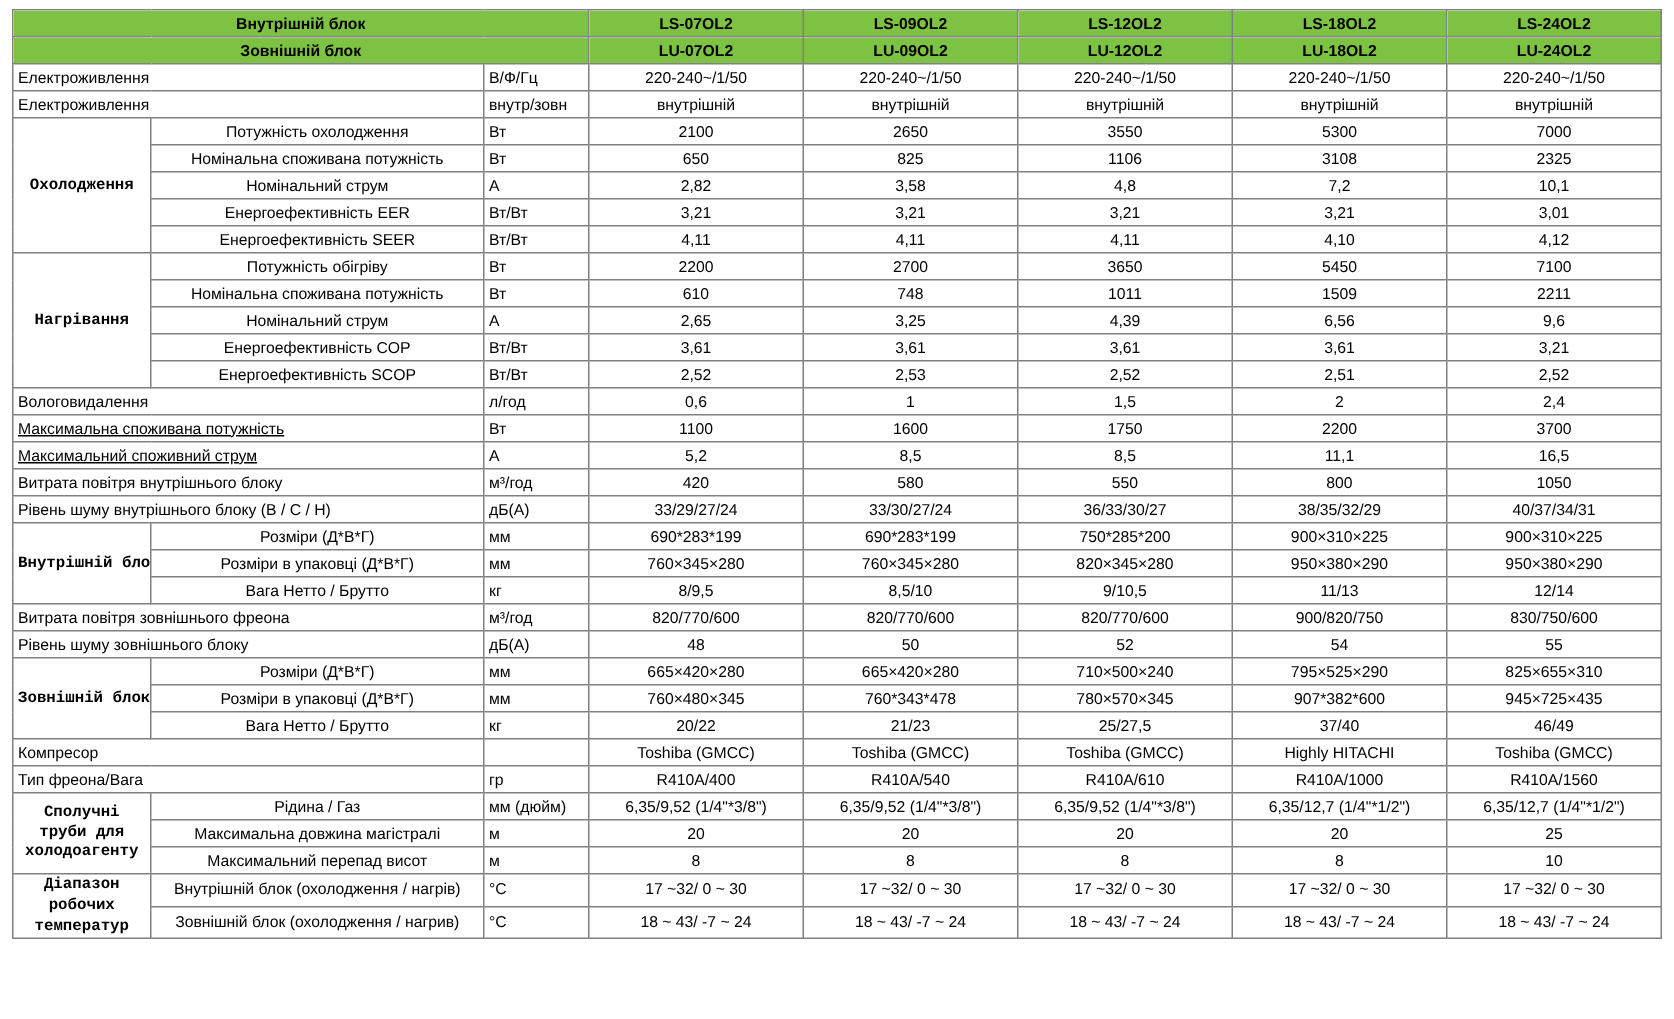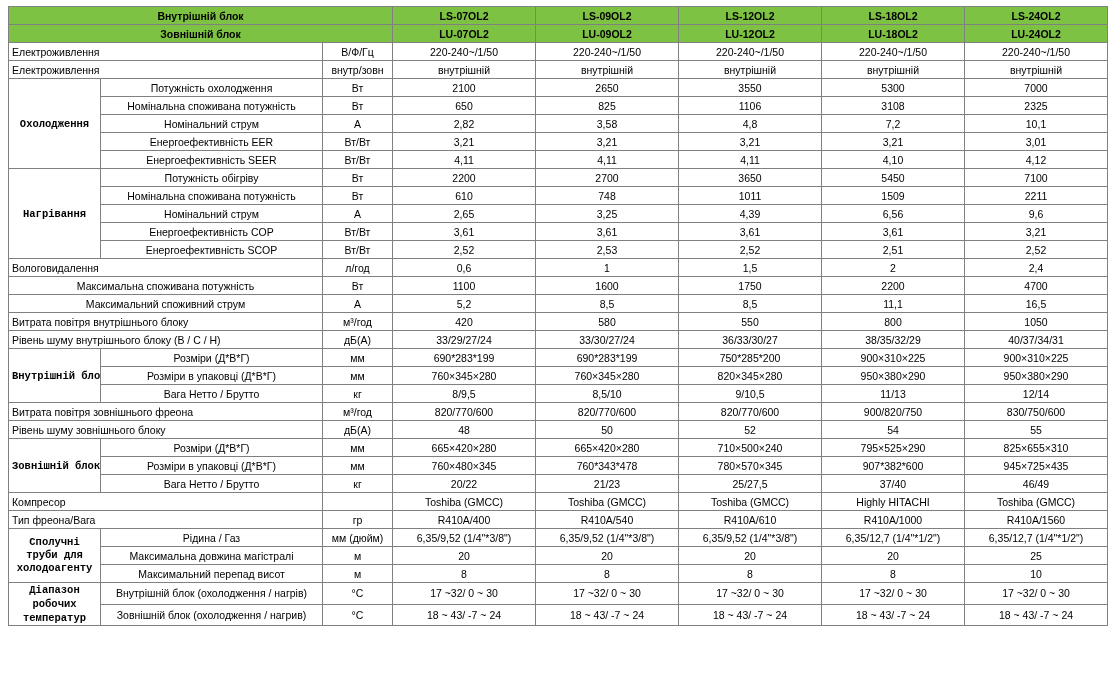--- a/index.html
+++ b/index.html
@@ -15,22 +15,22 @@
     line-height:12px;
     vertical-align:middle;
     overflow:hidden;
     white-space:nowrap;
   }
   .hdr{background:#7DC242;font-weight:bold;font-size:13px;text-align:center;height:29px;}
   .hdr-model{font-size:13.5px;font-weight:bold;text-align:center;}
   .grp{font-weight:bold;text-align:center;font-family:Liberation Mono, monospace;}
   .lbl1{text-align:left;padding-left:5px;}
   .lbl2{text-align:center;padding-left:7px;}
-  .ctr{text-align:center;}
-  .unit{text-align:center;font-size:10px;}
+  .ctr{text-align:left;text-decoration:underline;}
+  .unit{text-align:left;font-size:10px;}
   .valcell{text-align:center;font-size:10.5px;}
   col.c0{width:92px;}
   col.c1{width:222px;}
   col.c2{width:70px;}
   col.cv{width:143px;}
   .tall{height:20px;}
 </style>
 </head>
 <body>
 
@@ -187,21 +187,21 @@
         <td class="valcell">2</td>
         <td class="valcell">2,4</td>
       </tr>
       <tr>
         <td class="lbl1 ctr" colspan="2">Максимальна споживана потужність</td>
         <td class="unit">Вт</td>
         <td class="valcell">1100</td>
         <td class="valcell">1600</td>
         <td class="valcell">1750</td>
         <td class="valcell">2200</td>
-        <td class="valcell">4700</td>
+        <td class="valcell">3700</td>
       </tr>
       <tr>
         <td class="lbl1 ctr" colspan="2">Максимальний споживний струм</td>
         <td class="unit">А</td>
         <td class="valcell">5,2</td>
         <td class="valcell">8,5</td>
         <td class="valcell">8,5</td>
         <td class="valcell">11,1</td>
         <td class="valcell">16,5</td>
       </tr>

